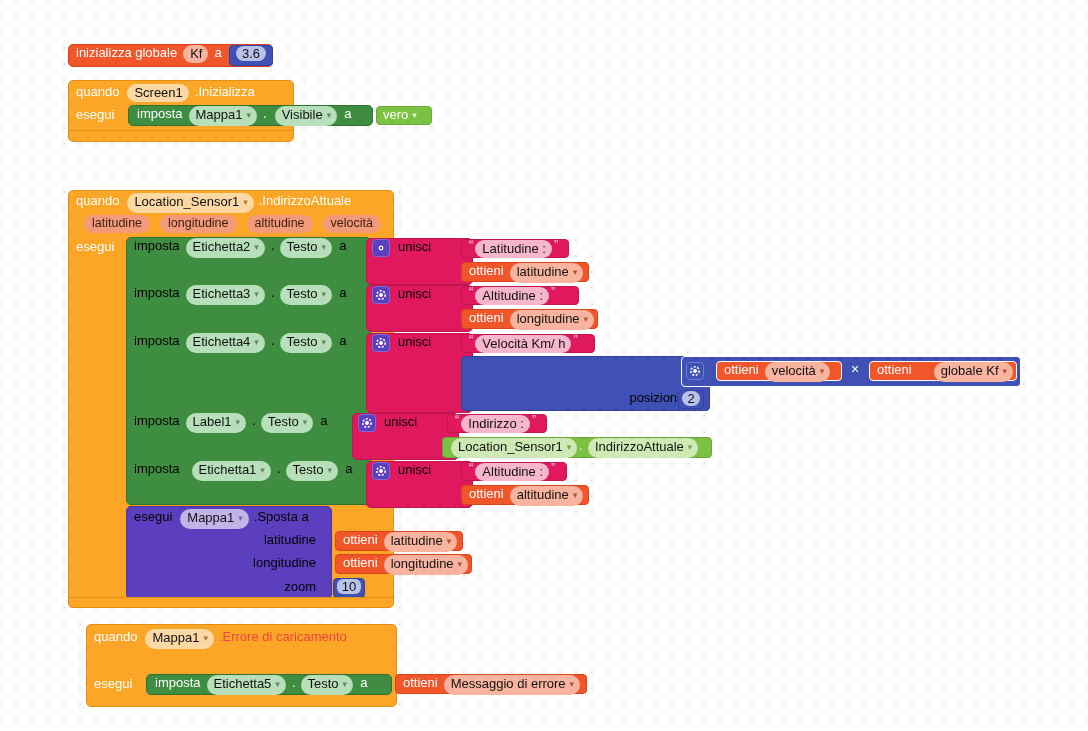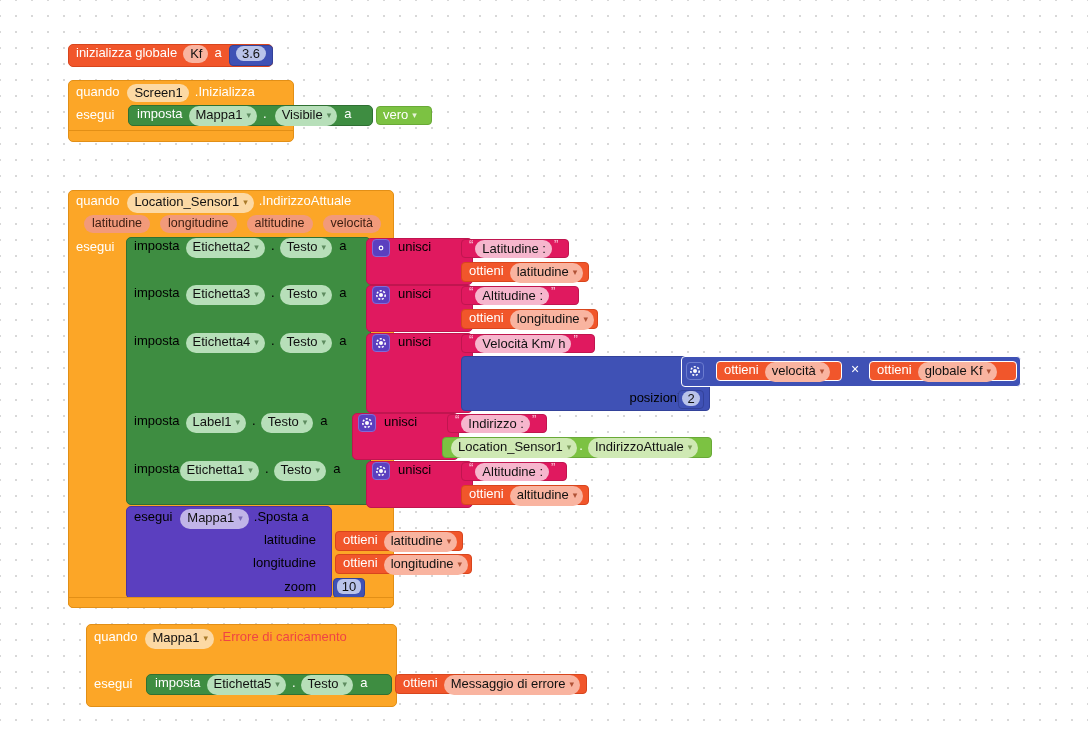--- a/index.html
+++ b/index.html
@@ -303,21 +303,21 @@
     </div>
   </div>
   <div class="blk" style="left:846px;top:361px;width:18px;height:20px;">
     <div class="row" style="padding-left:0;justify-content:center;">
       <span class="lbl" style="color:#fff;font-size:14px;">×</span>
     </div>
   </div>
   <div class="blk c-var" style="left:869px;top:361px;width:148px;height:20px;border-radius:4px;border:1px solid #ffffff;">
     <div class="row" style="padding-left:7px;">
       <span class="lbl">ottieni</span>
-      <span class="fld on-var" style="margin-left:6px;">
+      <span class="fld on-var" style="margin-left:22px;">
         <span>globale Kf</span><span class="car">▾</span>
       </span>
     </div>
   </div>
 
   <div class="blk" style="left:126px;top:413px;width:245px;height:20px;">
     <div class="row" style="padding-left:8px;">
       <span class="lbl">imposta</span>
       <span class="fld on-set" style="margin-left:6px;">
         <span>Label1</span><span class="car">▾</span>
@@ -356,21 +356,21 @@
       <span class="dot" style="color:#fff;">.</span>
       <span class="fld on-comp" style="margin-left:3px;">
         <span>IndirizzoAttuale</span><span class="car">▾</span>
       </span>
     </div>
   </div>
 
   <div class="blk" style="left:126px;top:461px;width:245px;height:20px;">
     <div class="row" style="padding-left:8px;">
       <span class="lbl">imposta</span>
-      <span class="fld on-set" style="margin-left:0;">
+      <span class="fld on-set" style="margin-left:12px;">
         <span>Etichetta1</span><span class="car">▾</span>
       </span>
       <span class="dot" style="margin-left:4px;">.</span>
       <span class="fld on-set" style="margin-left:3px;">
         <span>Testo</span><span class="car">▾</span>
       </span>
       <span class="lbl" style="margin-left:7px;">a</span>
     </div>
   </div>
   <div class="blk c-text" style="left:366px;top:461px;width:107px;height:47px;border-radius:5px;"></div>

